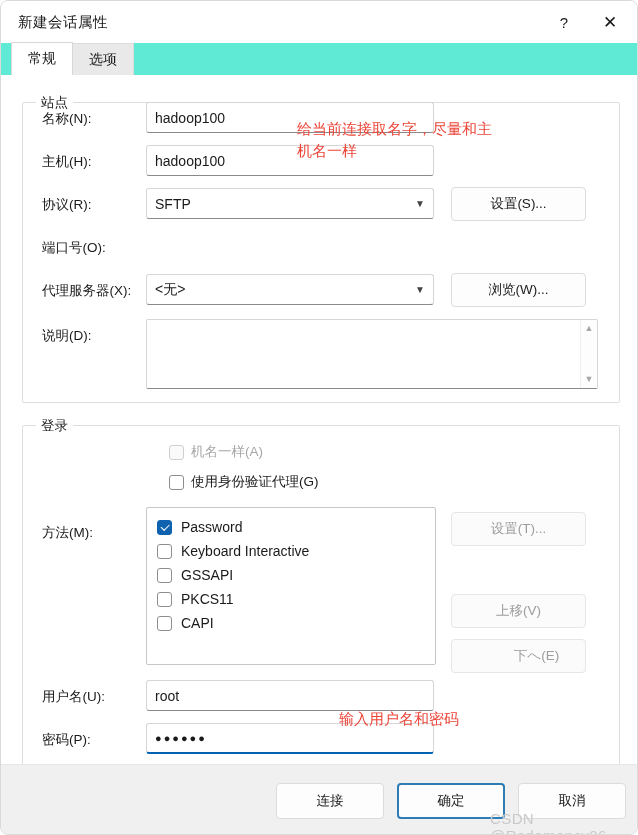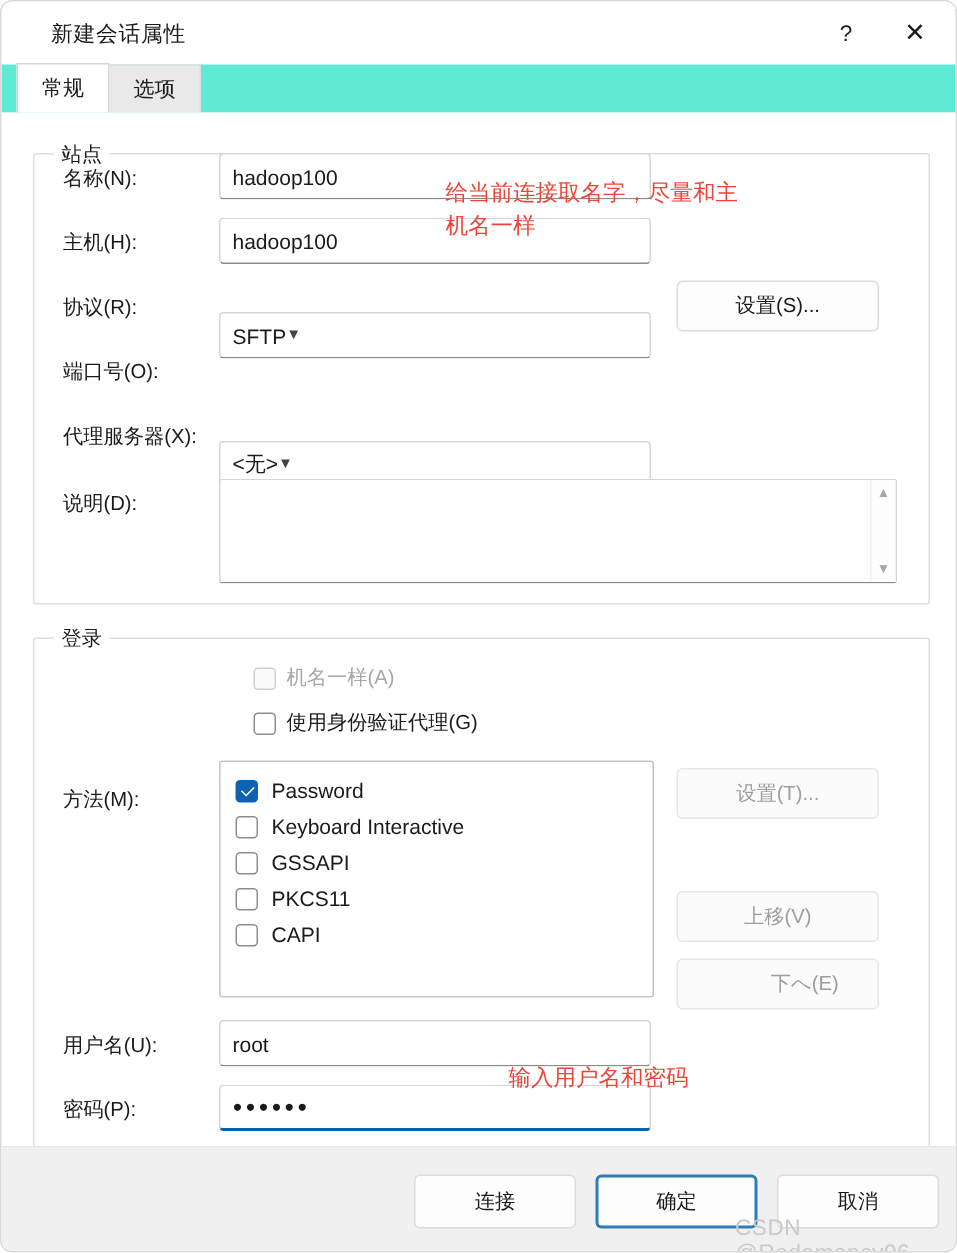--- a/index.html
+++ b/index.html
@@ -19,21 +19,21 @@
     box-sizing:border-box;
     overflow:hidden;
   }
   
   .titlebar{
     position:absolute;left:0;top:0;width:100%;height:42px;
     background:#ffffff;
     display:flex;align-items:center;
   }
   .title-text{
-    margin-left:33px;font-size:14.5px;color:#1a1a1a;letter-spacing:.5px;
+    margin-left:17px;font-size:14.5px;color:#1a1a1a;letter-spacing:.5px;
   }
   .title-spacer{flex:1;}
   .cap-btn{
     width:46px;height:42px;display:flex;align-items:center;justify-content:center;
     font-size:15px;color:#1a1a1a;cursor:default;
   }
   .cap-btn.help{font-size:15px;}
   .cap-btn.close{font-size:17px;margin-right:4px;}
 
   
@@ -107,26 +107,25 @@
   .tinput.focused{border-bottom:2px solid #0063b1;}
   .dots{letter-spacing:2px;font-size:11px;}
 
   .combo{
     position:absolute;
     background:#ffffff;
     border:1px solid #d6d6d6;
     border-bottom:1px solid #8a8a8a;
     border-radius:3px;
     box-sizing:border-box;
-    display:flex;align-items:center;justify-content:flex-start;
+    display:flex;align-items:center;justify-content:space-between;
     padding:0 8px;
     font-size:14px;color:#1a1a1a;
     height:31px;
     cursor:default;
-    margin-top:20px;
   }
   .chev{color:#444;font-size:10px;line-height:1;}
 
   .spin-wrap{
     position:absolute;display:flex;align-items:stretch;height:31px;
   }
   .spin-field{
     background:#ffffff;
     border:1px solid #d6d6d6;
     border-right:none;
@@ -260,20 +259,21 @@
     </div>
     <div class="btn" style="left:450px;top:112px;width:135px;">设置(S)...</div>
 
     <div class="lbl" style="left:41px;top:164px;">端口号(O):</div>
 
     <div class="lbl" style="left:41px;top:207px;">代理服务器(X):</div>
     <div class="combo" style="left:145px;top:199px;width:288px;">
       <span>&lt;无&gt;</span>
       <span class="chev">▼</span>
     </div>
+    <div class="btn" style="left:450px;top:198px;width:135px;">浏览(W)...</div>
 
     <div class="lbl" style="left:41px;top:252px;">说明(D):</div>
     <div class="textarea" style="left:145px;top:244px;width:452px;height:70px;">
       <div class="ta-body"></div>
       <div class="ta-scroll">
         <span>▲</span>
         <span>▼</span>
       </div>
     </div>
 

